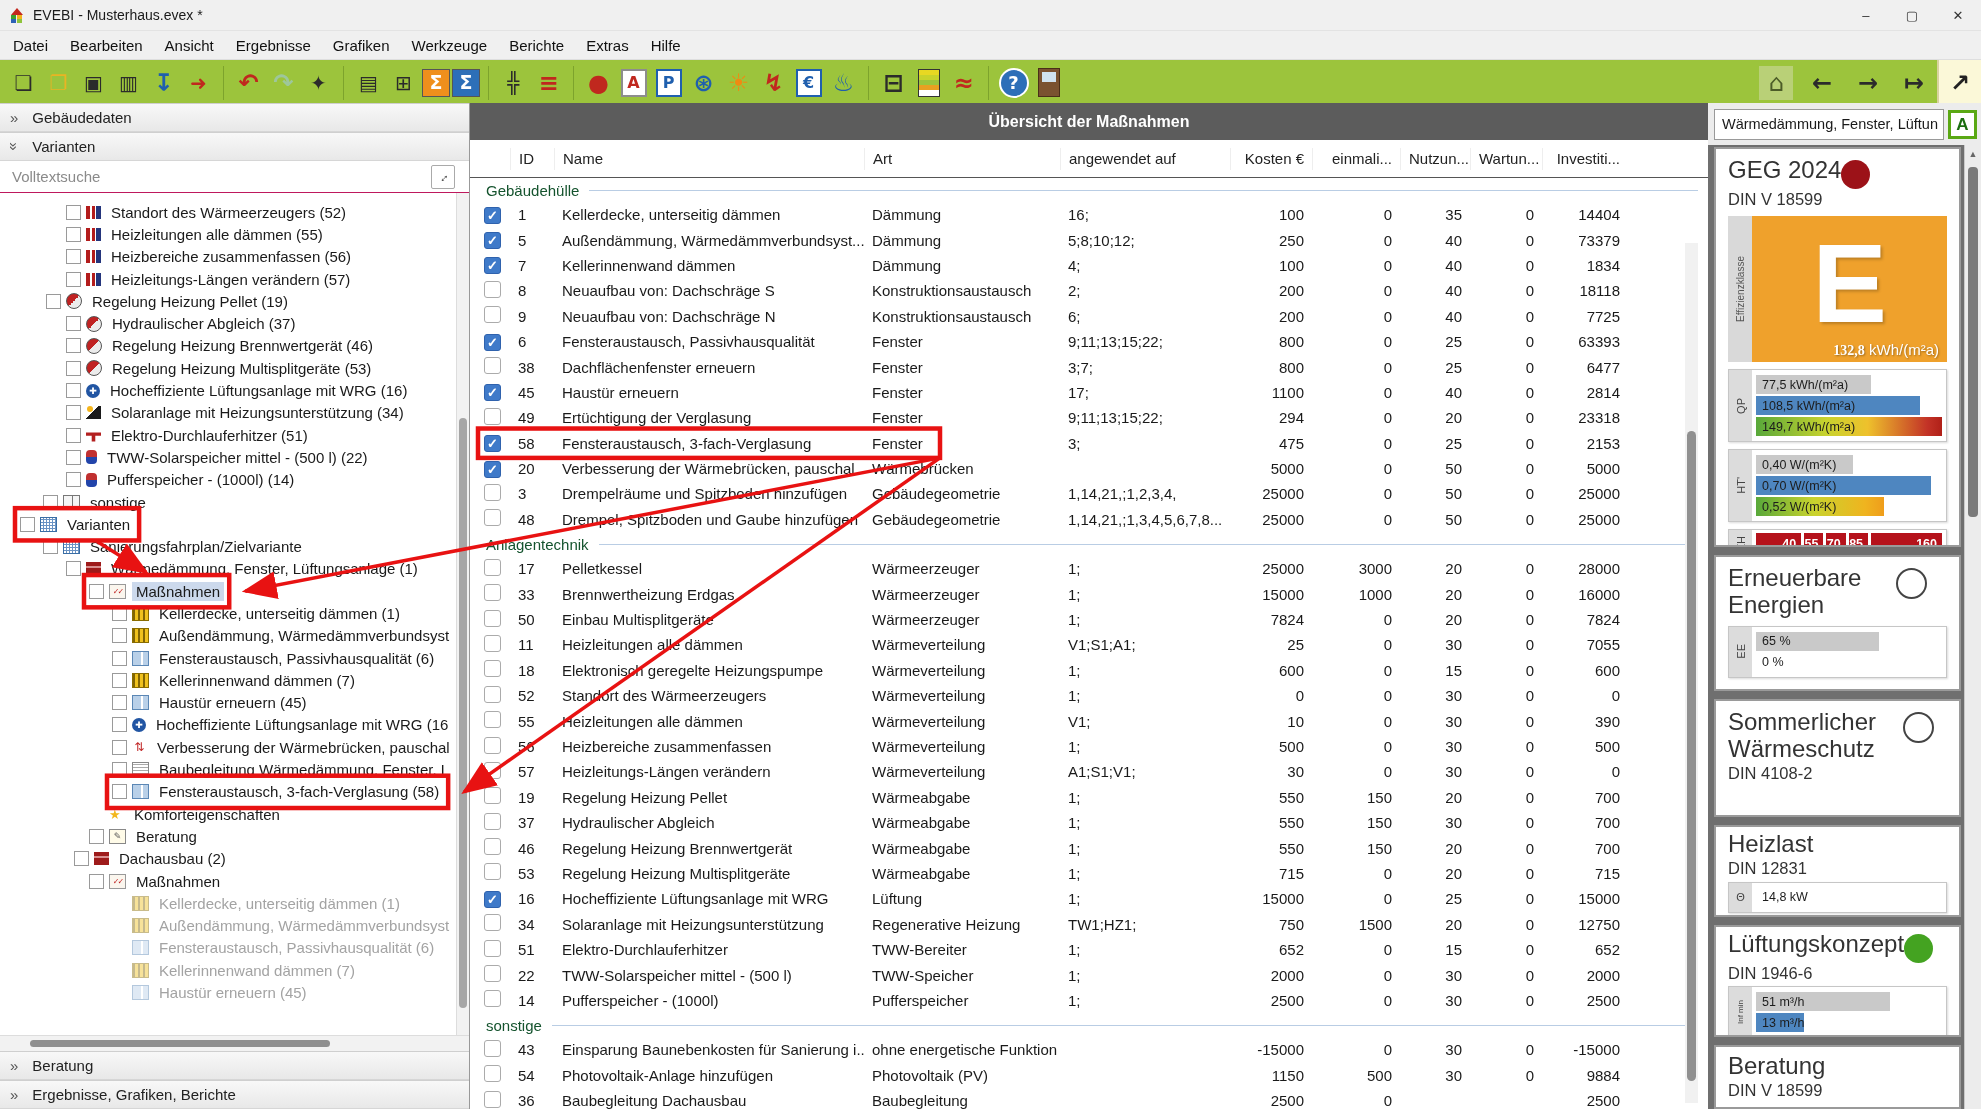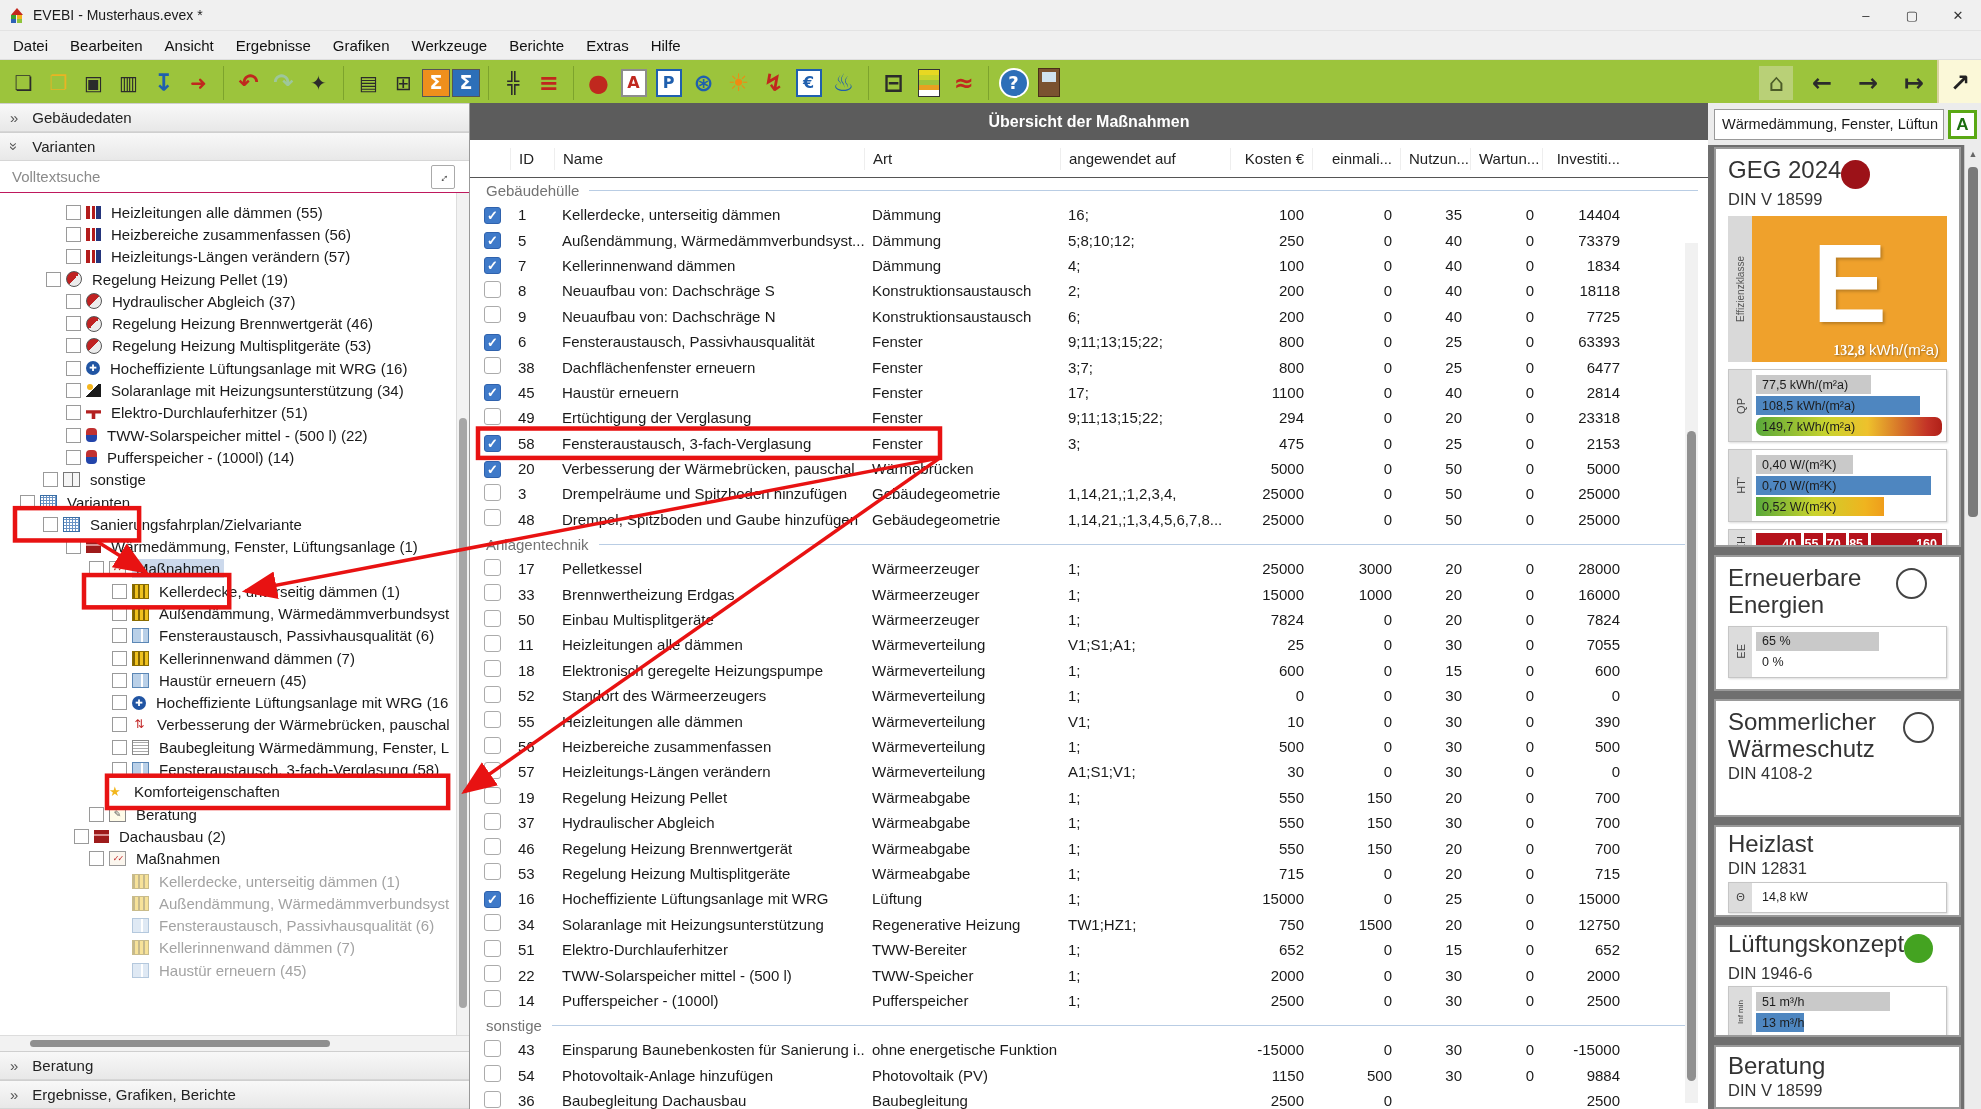--- a/index.html
+++ b/index.html
@@ -101,21 +101,21 @@
   .thead .th{font-size:15px;border-left:1px solid #eee;padding-left:8px;height:22px;line-height:22px;white-space:nowrap;overflow:hidden;}
   .thead .th:first-child{border-left:0;}
   .thead .num{text-align:right;padding-right:8px;}
   .tbody{padding-left:6px;}
   .trow{display:grid;grid-template-columns:34px 44px 310px 196px 170px 82px 88px 70px 72px 86px;height:25.4px;align-items:center;}
   .cell{white-space:nowrap;overflow:hidden;padding-left:8px;font-size:15px;}
   .cell.num{text-align:right;padding-right:8px;}
   .cb{width:17px;height:17px;border:1px solid #ababab;border-radius:3px;background:#fff;display:inline-block;box-sizing:border-box;}
   .cb.checked{background:#3f7ac9;border-color:#2f62ad;}
   .cb.checked::after{content:"✓";color:#fff;font-size:13px;font-weight:bold;display:block;text-align:center;line-height:15px;}
-  .tgroup{display:flex;align-items:center;height:24px;padding-left:10px;color:#737373;font-size:15px;}
+  .tgroup{display:flex;align-items:center;height:24px;padding-left:10px;color:#14532d;font-size:15px;}
   .tgroup .glabel{margin-right:10px;white-space:nowrap;}
   .tgroup .gline{flex:1;height:1px;background:#b9cde4;margin-right:10px;}
   .main-vscroll{position:absolute;right:10px;top:140px;bottom:6px;width:13px;background:#f1f1f1;}
   .main-vscroll .thumb{position:absolute;left:2px;width:9px;top:188px;height:650px;background:#909090;border-radius:5px;}
   
   .rp-top{height:42px;display:flex;align-items:center;padding:0 4px 0 6px;flex:none;background:#ececec;}
   .rp-select{flex:1;height:29px;background:#fff;border:1px solid #999;display:flex;align-items:center;padding-left:7px;font-size:14.5px;overflow:hidden;white-space:nowrap;}
   .rp-sel-chev{margin-left:auto;color:#555;padding:0 7px;font-size:12px;}
   .rp-abtn{width:29px;height:29px;margin-left:4px;background:#fff;border:3px solid #5aa814;color:#1c6e10;font-weight:bold;font-size:17px;line-height:1;padding:0;}
   .rp-body{flex:1;display:flex;background:#6f6f6f;overflow:hidden;}
@@ -311,20 +311,27 @@
       <span class="resize-btn">
           <span>↔</span>
         </span>
     </div>
     <div class="treewrap">
       <div>
           <div class="titem" style="padding-left: 66px;">
     <span class="inner anchor-target">
       <span class="exp exp-plus"></span>
       <span class="ic ic-pipes"></span>
+      <span class="tlabel">Standort des Wärmeerzeugers (52)</span>
+    </span>
+  </div>
+          <div class="titem" style="padding-left: 66px;">
+    <span class="inner anchor-target">
+      <span class="exp exp-plus"></span>
+      <span class="ic ic-pipes"></span>
       <span class="tlabel">Heizleitungen alle dämmen (55)</span>
     </span>
   </div>
           <div class="titem" style="padding-left: 66px;">
     <span class="inner anchor-target">
       <span class="exp exp-plus"></span>
       <span class="ic ic-pipes"></span>
       <span class="tlabel">Heizbereiche zusammenfassen (56)</span>
     </span>
   </div>
@@ -1048,21 +1055,21 @@
             <div class="gstrip">
                 <span class="vtext">QP</span>
               </div>
             <div class="gbars">
                 <div class="gbar bar-gray" style="width: 62%;">
     <span>77,5 kWh/(m²a)</span>
   </div>
                 <div class="gbar bar-blue" style="width: 88%;">
     <span>108,5 kWh/(m²a)</span>
   </div>
-                <div class="gbar bar-grad-full" style="width: 100%; border-radius: 7px;">
+                <div class="gbar bar-grad-full" style="width: 100%;">
     <span>149,7 kWh/(m²a)</span>
   </div>
               </div>
           </div>
           <div class="gauge">
             <div class="gstrip">
                 <span class="vtext">HT'</span>
               </div>
             <div class="gbars">
                 <div class="gbar bar-gray" style="width: 52%;">

